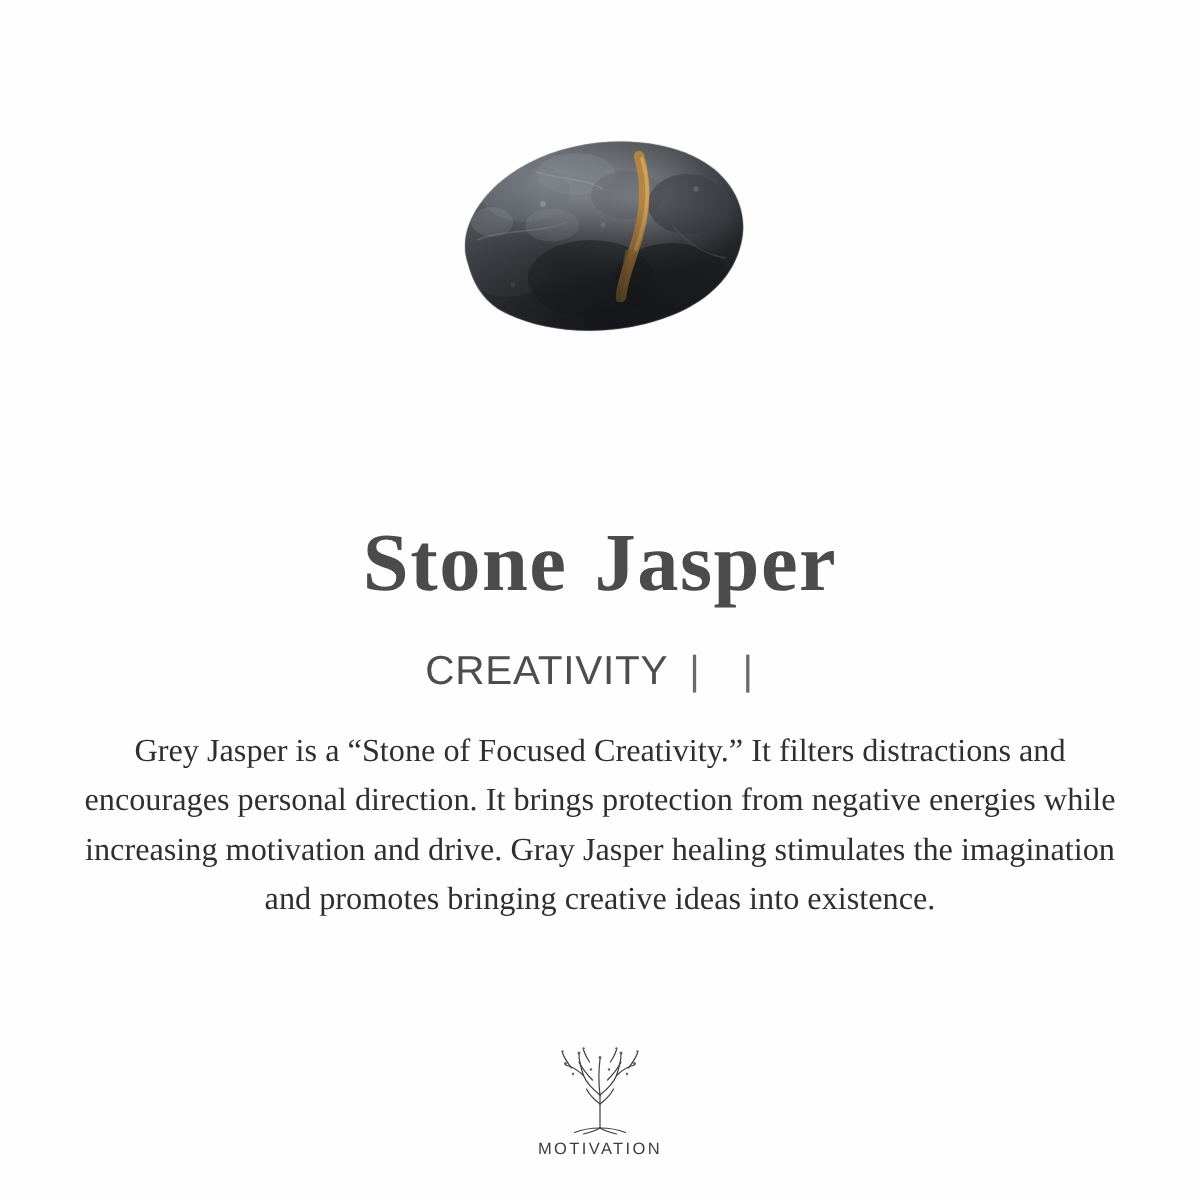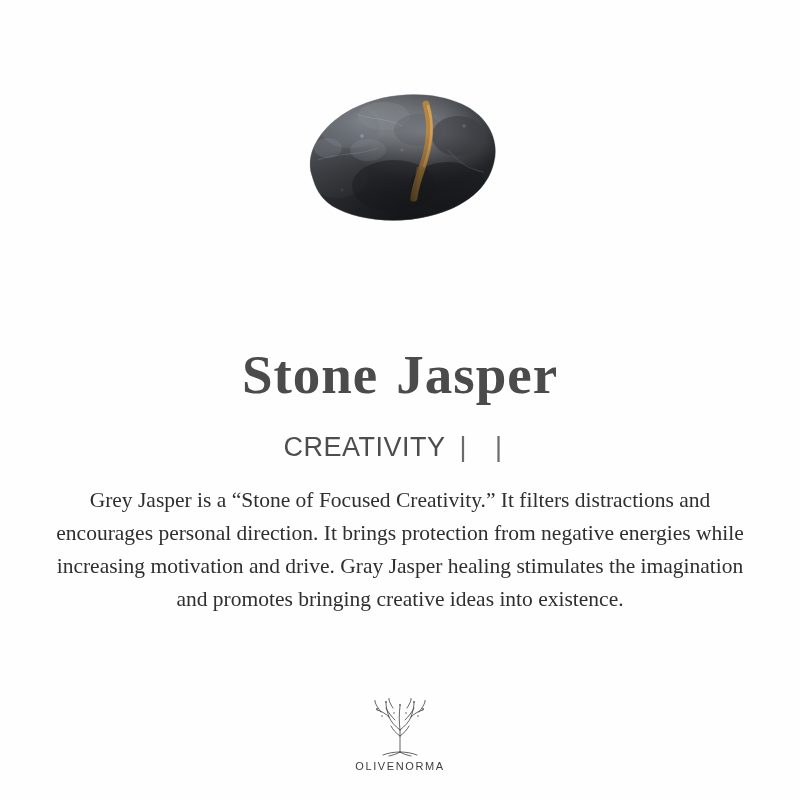--- a/index.html
+++ b/index.html
@@ -218,16 +218,16 @@
         <circle cx="14" cy="5" r="0.8"></circle>
         <circle cx="64" cy="5" r="0.8"></circle>
         <circle cx="28" cy="3" r="0.8"></circle>
         <circle cx="50" cy="3" r="0.8"></circle>
         <circle cx="33" cy="17" r="0.8"></circle>
         <circle cx="45" cy="17" r="0.8"></circle>
         <circle cx="21" cy="20" r="0.8"></circle>
         <circle cx="57" cy="20" r="0.8"></circle>
       </g>
     </svg>
-    <div class="logo-text">OLIVENORMA</div>
+    <div class="logo-text">MOTIVATION</div>
   </div>
 
 </div>
 
 </body></html>

